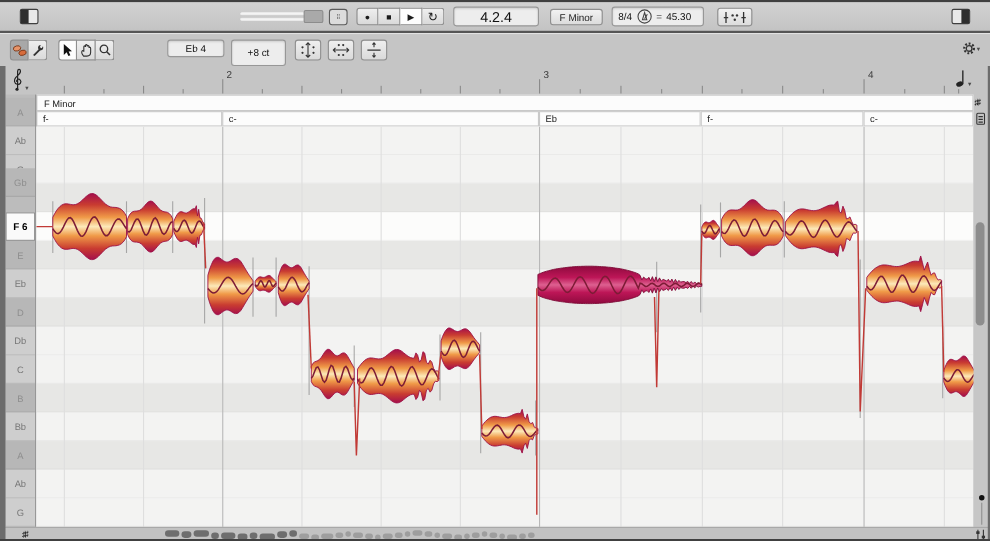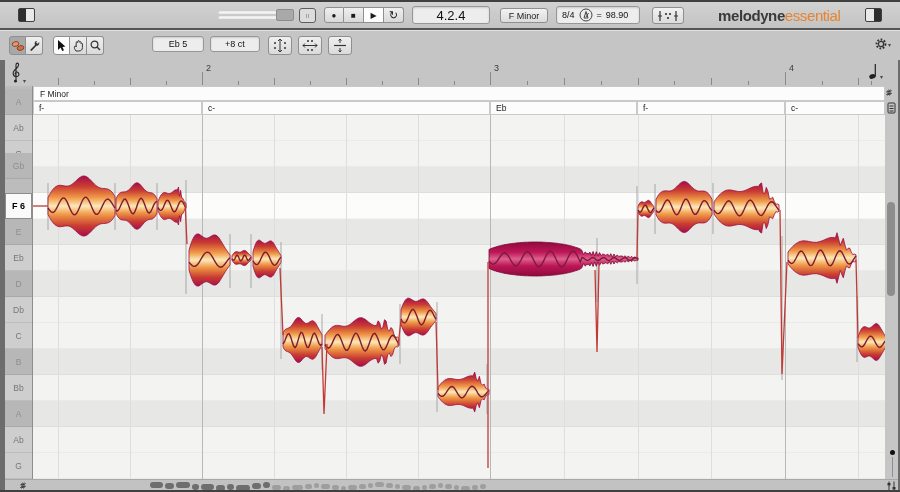--- a/index.html
+++ b/index.html
@@ -106,36 +106,33 @@
     <div class="field abs" style="left:556px;top:4px;width:84px;height:18px;justify-content:flex-start;padding:0 5px;gap:4px;">
       <span>8/4</span>
       <span style="display:inline-flex;">
         <svg width="14" height="14" viewBox="0 0 14 14">
           <circle cx="7" cy="7" r="6" fill="none" stroke="#444" stroke-width="1"></circle>
           <path d="M5 10 L7 3.5 L9 10 Z" fill="none" stroke="#444" stroke-width="1"></path>
           <line x1="7" y1="9" x2="9.5" y2="5" stroke="#444" stroke-width="1"></line>
         </svg>
       </span>
       <span>=</span>
-      <span>98.90</span>
+      <span>45.30</span>
     </div>
 
     <div class="btn abs" style="left:652px;top:5px;width:32px;height:17px;">
       <svg width="22" height="12" viewBox="0 0 22 12">
         <path d="M3 1 V11 M1 6 H5" stroke="#333" stroke-width="1.2"></path>
         <path d="M19 1 V11 M17 6 H21" stroke="#333" stroke-width="1.2"></path>
         <circle cx="9" cy="4" r="1.1" fill="#333"></circle>
           <circle cx="13" cy="4" r="1.1" fill="#333"></circle>
         <circle cx="11" cy="8" r="1.1" fill="#333"></circle>
       </svg>
     </div>
 
-    <div id="logo" class="abs" style="left:718px;top:5px;">
-      <span class="m">melodyne</span><span class="e" id="logoSub" style="color: rgb(232, 131, 47);">essential</span>
-    </div>
 
     <div class="paneToggle abs" style="left:865px;top:6px;position:absolute;">
       <div class="half" style="right:0;"></div>
     </div>
   </div>
   <div class="abs" style="left:0;top:26px;width:900px;height:2px;background:#555;"></div>
 
   <div id="toolbar" class="abs">
     <div class="tgroup abs" style="left:9px;top:5px;">
       <div class="tool pressed">
@@ -162,22 +159,22 @@
         </svg>
       </div>
       <div class="tool">
         <svg width="13" height="13" viewBox="0 0 13 13">
           <circle cx="5.5" cy="5.5" r="3.4" fill="none" stroke="#333" stroke-width="1.2"></circle>
           <line x1="8" y1="8" x2="11" y2="11" stroke="#333" stroke-width="1.4"></line>
         </svg>
       </div>
     </div>
 
-    <div class="field abs" style="left:152px;top:5px;width:52px;height:16px;">Eb 5</div>
-    <div class="field abs" style="left:210px;top:5px;width:50px;height:16px;">+8 ct</div>
+    <div class="field abs" style="left:152px;top:5px;width:52px;height:16px;">Eb 4</div>
+    <div class="field abs" style="left:210px;top:5px;width:50px;height:24px;">+8 ct</div>
 
     <div class="macrobtn abs" style="left:268px;top:5px;">
       <svg width="16" height="15" viewBox="0 0 16 15">
         <path d="M8 1 L8 14 M6 3 L8 1 L10 3 M6 12 L8 14 L10 12" stroke="#333" stroke-width="1" fill="none"></path>
         <circle cx="3" cy="5" r="1" fill="#333"></circle>
           <circle cx="13" cy="5" r="1" fill="#333"></circle>
         <circle cx="3" cy="10" r="1" fill="#333"></circle>
           <circle cx="13" cy="10" r="1" fill="#333"></circle>
       </svg>
     </div>

